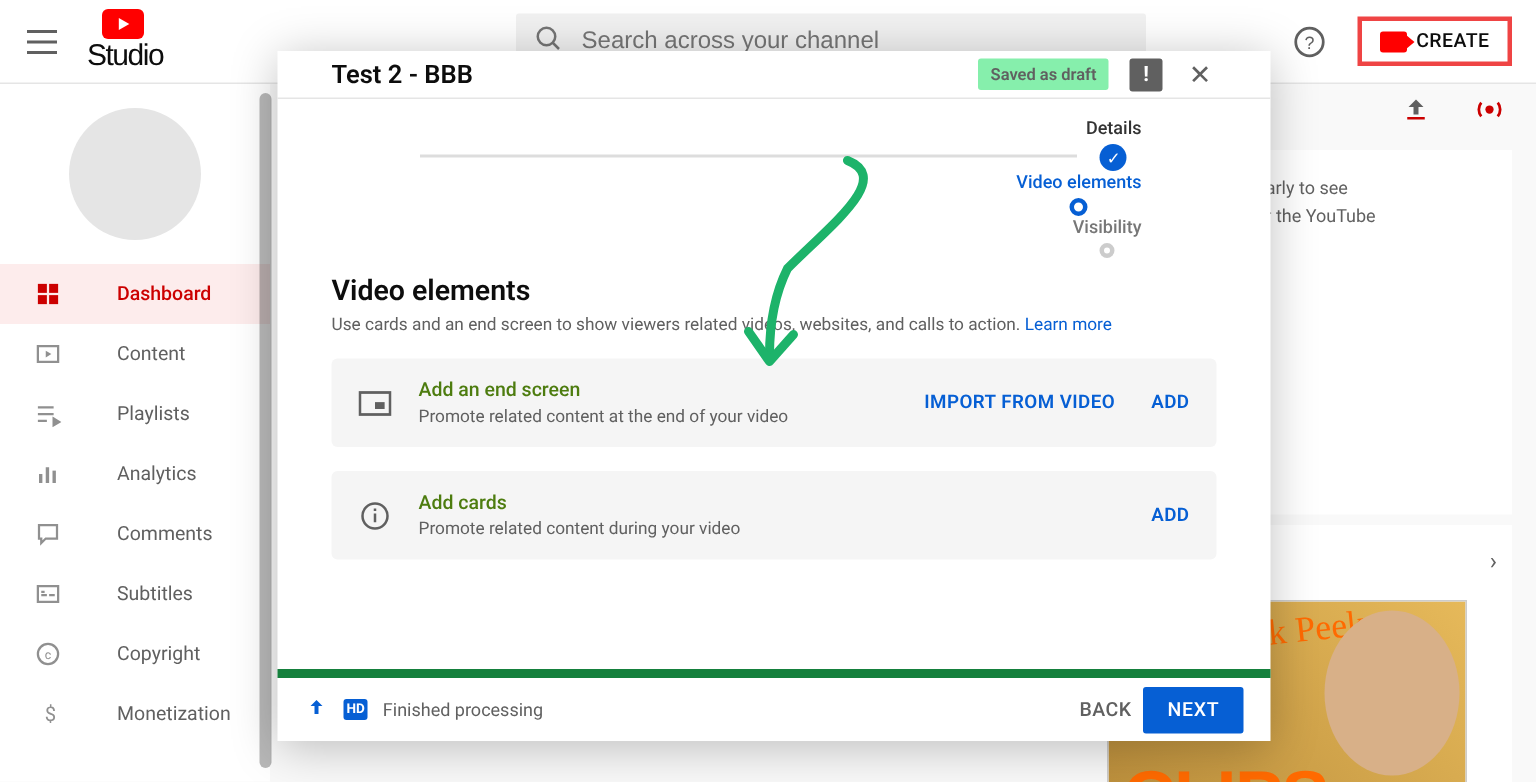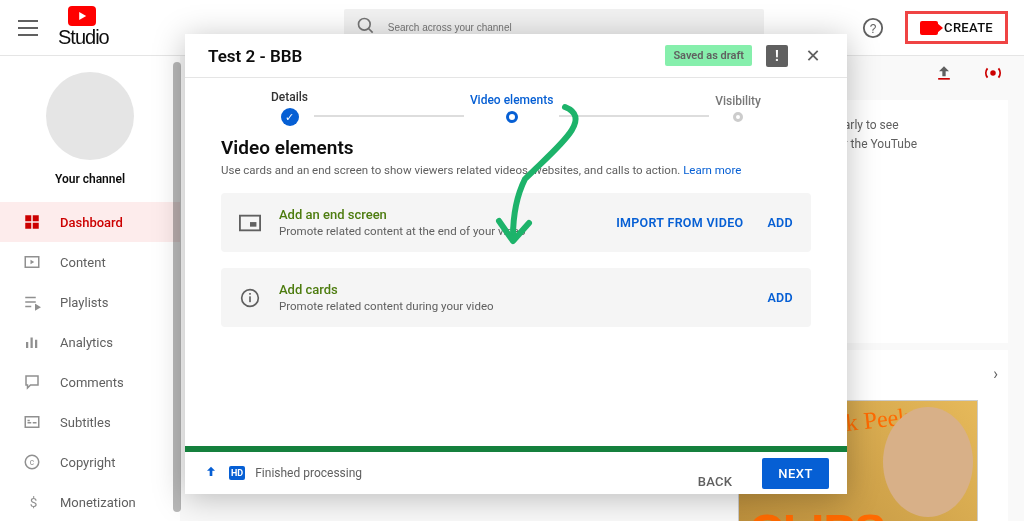--- a/index.html
+++ b/index.html
@@ -6,58 +6,58 @@
   html, body { width: 1024px; height: 521px; overflow: hidden; font-family: Roboto, Arial, sans-serif; background: #f9f9f9; color: #0d0d0d; }
   
   
   .topbar { position: absolute; top: 0; left: 0; right: 0; height: 56px; background: #fff; border-bottom: 1px solid #e5e5e5; display: flex; align-items: center; padding: 0 16px; }
   .hamburger { width: 24px; height: 24px; display:flex; align-items:center; justify-content:center; cursor:pointer; color:#606060;}
   .logo { display:flex; align-items:center; margin-left:16px;flex-direction:column; }
   .logo-play { width:28px; height:20px; background:#ff0000; border-radius:4px; position:relative; }
   .logo-play::after { content:""; position:absolute; left:50%; top:50%; transform:translate(-40%,-50%); border-left:7px solid #fff; border-top:4px solid transparent; border-bottom:4px solid transparent;}
   .logo-text { font-weight:400; font-size:20px; margin-left:2px; letter-spacing:-1px; font-family: Arial, sans-serif;}
   .search-wrap { margin-left: 235px; display:flex; align-items:center; background:#f1f1f1; border-radius:2px; width:420px; height:38px; padding:0 12px; color:#757575;}
-  .search-wrap input { border:none; background:transparent; outline:none; font-size:10px; margin-left:12px; width:100%; color:#0f766e;}
+  .search-wrap input { border:none; background:transparent; outline:none; font-size:16px; margin-left:12px; width:100%; color:#0f766e;}
   .topbar-right { margin-left:auto; display:flex; align-items:center; gap:20px;}
   .help-icon { width:24px; height:24px; display:flex; align-items:center; justify-content:center; color:#606060; cursor:pointer;}
   .create-btn { display:flex; align-items:center; gap:6px; border:3px solid #ef4444; padding:6px 12px; font-size:13px; font-weight:500; cursor:pointer; background:#fff; letter-spacing:0.3px;}
   .create-btn .cam { width:18px; height:14px; background:#ff0000; position:relative; border-radius:2px;}
   .create-btn .cam::after{content:"";position:absolute;right:-5px;top:2px;border-left:6px solid #ff0000;border-top:5px solid transparent;border-bottom:5px solid transparent;}
   .topbar-extra { position:absolute; right:20px; top:62px; display:flex; gap:28px; align-items:center; color:#606060;}
   
   
   .sidebar { position:absolute; left:0; top:56px; bottom:0; width:180px; background:#fff; }
   .sidebar-scroll { position:absolute; right:-1px; top:6px; width:8px; height:450px; background:rgba(0,0,0,0.28); border-radius:4px;}
   .avatar-block { text-align:center; padding:16px 0;}
   .avatar { width:88px; height:88px; border-radius:50%; background:#e5e5e5; margin:0 auto;}
   .channel-name { font-size:12px; font-weight:600; margin-top:12px; color:#0d0d0d;}
-  .nav-item { display:flex; align-items:center; height:40px; padding:0 22px; gap:18px; font-size:13px; color:#606060; cursor:pointer;}
+  .nav-item { display:flex; align-items:center; height:40px; padding:0 22px; gap:36px; font-size:13px; color:#606060; cursor:pointer;}
   .nav-item.active { color:#cc0000; background:#fdecec; font-weight:500;}
   .nav-item.active .nav-icon{ color:#cc0000;}
   .nav-icon { width:20px; display:flex; justify-content:center; color:#909090;}
   
   
   .right-panel { position:absolute; right:16px; top:100px; width:270px; background:#fff; padding:16px; font-size:12px; color:#606060; line-height:1.6;}
   .right-panel-nav { position:absolute; right:16px; top:350px; width:270px; height:180px; background:#fff;}
   .right-panel-nav .arrows{display:flex; justify-content:space-between; padding:14px 10px; color:#606060;}
   .thumb { position:absolute; right:30px; bottom:-30px; width:240px; height:160px; background:linear-gradient(45deg,#b98c3a,#e6b95a); border:1px solid #ccc; overflow:hidden;}
   .thumb-text{position:absolute;bottom:6px;left:10px;font-size:48px;font-family:Impact,sans-serif;color:#ff6a00;font-weight:900;letter-spacing:-1px;line-height:0.85;}
   .thumb-badge{position:absolute;top:8px;left:60px;color:#ff6a00;font-family:"Brush Script MT",cursive;font-size:24px;transform:rotate(-6deg);}
   .thumb-face{position:absolute;right:4px;top:6px;width:90px;height:110px;border-radius:50%;background:#d8b088;}
 
   
   .scrim { position:absolute; inset:56px 0 0 0; background:rgba(0,0,0,0); }
   .dialog { position:absolute; left:185px; top:34px; width:662px; height:460px; background:#fff; box-shadow:0 4px 30px rgba(0,0,0,0.25); display:flex; flex-direction:column;}
-  .dlg-header { height:44px; display:flex; align-items:center; padding:0 23px; border-bottom:1px solid #e5e5e5;}
+  .dlg-header { height:32px; display:flex; align-items:center; padding:0 36px; border-bottom:1px solid #e5e5e5;}
   .dlg-title { font-size:17px; font-weight:600; flex:1;}
   .draft-chip { background:#86efac; color:#606060; font-size:11px; font-weight:600; padding:4px 8px; border-radius:2px; margin-right:14px;}
   .fb-icon { width:22px;height:22px;background:#606060;border-radius:2px;color:#fff;display:flex;align-items:center;justify-content:center;font-size:14px;font-weight:700;margin-right:14px;}
   .close-x { width:22px;height:22px;cursor:pointer;color:#606060;display:flex;align-items:center;justify-content:center;font-size:18px;}
   
-  .stepper { display:flex; align-items:center; justify-content:space-between; padding:12px 80px 0 80px; position:relative;}
+  .stepper { display:flex; align-items:flex-end; justify-content:space-between; padding:12px 80px 0 80px; position:relative;flex-direction:column;}
   .stepper::before{content:"";position:absolute;left:95px;right:95px;top:37px;height:2px;background:#ddd;}
   .step { display:flex; flex-direction:column; align-items:center; gap:4px; font-size:12px; position:relative; z-index:1; background:#fff; padding:0 6px;}
   .step-label{font-weight:500;}
   .step.done .step-label{color:#333;}
   .step.active .step-label{color:#065fd4;}
   .step.pending .step-label{color:#777;}
   .step .dot{width:18px;height:18px;border-radius:50%;background:#fff;}
   .step.done .dot{background:#065fd4;color:#fff;display:flex;align-items:center;justify-content:center;font-size:11px;}
   .step.active .dot{border:3px solid #065fd4;width:12px;height:12px;background:#fff;}
   .step.pending .dot{border:3px solid #ccc;width:10px;height:10px;background:#fff;}
@@ -72,21 +72,21 @@
   .card-main { flex:1;}
   .card-title { font-size:13px; font-weight:500; color:#4d7c0f;}
   .card-sub { font-size:11.5px; color:#606060; margin-top:2px;}
   .card-actions { display:flex; gap:24px;}
   .link-btn { color:#065fd4; font-size:12.5px; font-weight:600; letter-spacing:0.3px; cursor:pointer;}
   
   .dlg-footer { height:48px; border-top:6px solid #15803d; display:flex; align-items:center; padding:0 18px;}
   .proc { display:flex; align-items:center; gap:10px; font-size:12px; color:#606060;}
   .proc .up{color:#065fd4;}
   .proc .hd{background:#065fd4;color:#fff;font-size:9px;font-weight:700;border-radius:2px;padding:2px 2px;}
-  .footer-actions{margin-left:auto;display:flex;align-items:flex-end;gap:30px;}
+  .footer-actions{margin-left:auto;display:flex;align-items:center;gap:8px;}
   .btn-text{font-size:13px;font-weight:500;color:#606060;cursor:pointer;letter-spacing:0.3px;}
   .btn-primary{background:#065fd4;color:#fff;font-size:13px;font-weight:500;padding:8px 16px;border-radius:2px;cursor:pointer;letter-spacing:0.5px;}
   
   
   .annotation-arrow { position:absolute; left:300px; top:65px; width:120px; height:150px; pointer-events:none; z-index:10;}
 </style>
 </head>
 <body>
 
 <div class="topbar">
@@ -134,21 +134,20 @@
         <circle cx="12" cy="12" r="3" fill="#cc0000"></circle>
         <path d="M6 7a8 8 0 000 10M18 7a8 8 0 010 10" stroke="#cc0000" stroke-width="2"></path>
       </svg>
   </span>
 </div>
 
 <div class="sidebar">
   <div class="sidebar-scroll"></div>
   <div class="avatar-block">
     <div class="avatar"></div>
-    <div class="channel-name">Your channel</div>
   </div>
 
   <div class="nav-item active">
     <span class="nav-icon">
         <svg width="18" height="18" viewBox="0 0 24 24">
           <rect x="3" y="3" width="8" height="8" fill="currentColor"></rect>
           <rect x="13" y="3" width="8" height="8" fill="currentColor"></rect>
           <rect x="3" y="13" width="8" height="8" fill="currentColor"></rect>
           <rect x="13" y="13" width="8" height="8" fill="currentColor"></rect>
         </svg>

